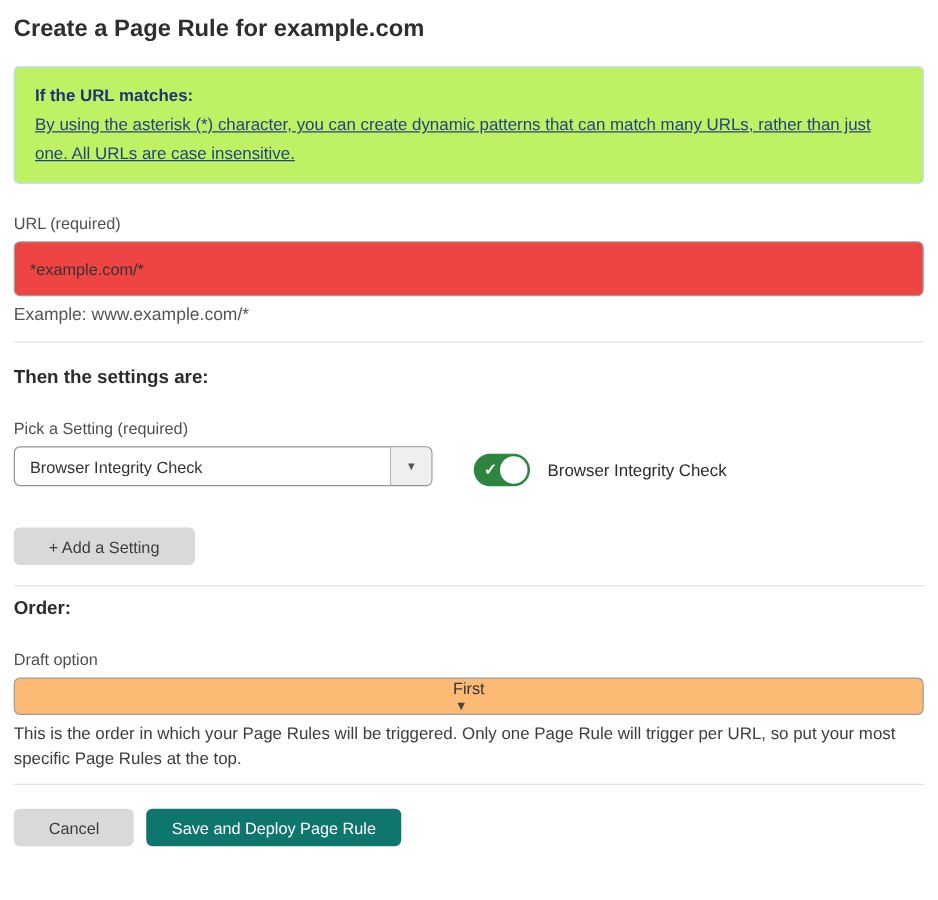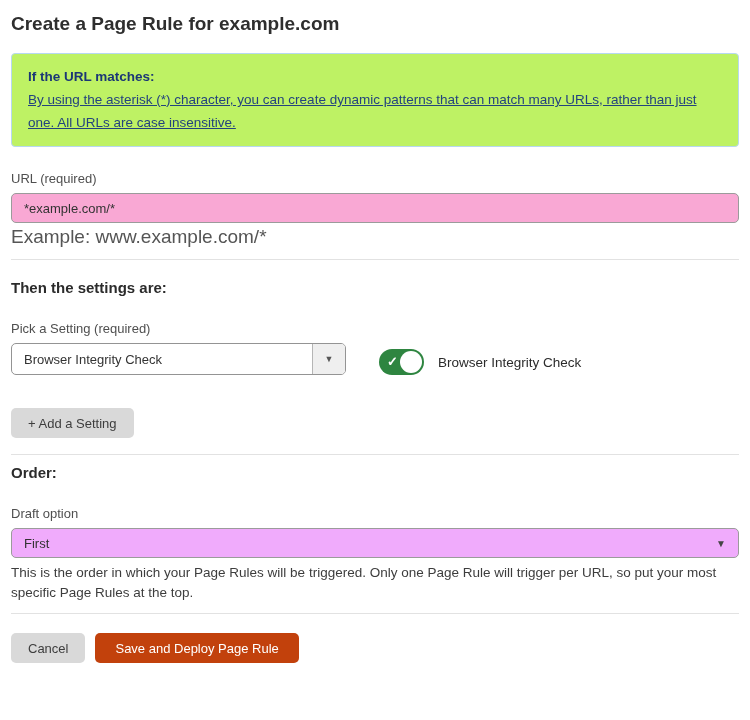--- a/index.html
+++ b/index.html
@@ -43,33 +43,33 @@
   .field-label {
     margin-top: 24px;
     font-size: 13px;
     line-height: 16px;
     color: #4f4f4f;
   }
   .url-input {
     display: block;
     margin-top: 6px;
     width: 100%;
-    height: 30px;
+    height: 44px;
     border: 1px solid #9b9b9b;
     border-radius: 5px;
     padding: 0 12px;
     font-family: "Liberation Sans", sans-serif;
     font-size: 13px;
     color: #333333;
-    background: #f9a8d4;
+    background: #ef4444;
     outline: none;
   }
   .field-example {
     margin-top: 6px;
-    font-size: 19px;
+    font-size: 14px;
     line-height: 16px;
     color: #555555;
   }
 
   .divider {
     border: none;
     border-top: 1px solid #e2e2e2;
     height: 0;
   }
   .divider-1 { margin-top: 14px; }
@@ -167,45 +167,46 @@
   .btn {
     display: inline-flex;
     align-items: center;
     justify-content: center;
     height: 30px;
     border: none;
     border-radius: 5px;
     font-family: "Liberation Sans", sans-serif;
     font-size: 13px;
     cursor: pointer;
-    padding: 0 17px;
+    padding: 0 28px;
   }
   .btn-gray {
     background: #d9d9d9;
     color: #3d3d3d;
   }
   .btn-primary {
-    background: #c2410c;
+    background: #0f766e;
     color: #ffffff;
     padding: 0 20px;
   }
   .add-setting-btn { margin-top: 33px; }
 
   
   .order-select {
     position: relative;
     margin-top: 6px;
     width: 100%;
     height: 30px;
     border: 1px solid #9b9b9b;
     border-radius: 5px;
-    background: #f0abfc;
-    display: flex;
-    align-items: center;
-    cursor: pointer;
+    background: #fdba74;
+    display: flex;
+    align-items: center;
+    cursor: pointer;
+    flex-direction: column;
   }
   .order-select .select-value {
     flex: 1;
     padding: 0 12px;
     font-size: 13px;
     color: #333333;
   }
   .order-select .arrow {
     padding-right: 12px;
     color: #444444;

